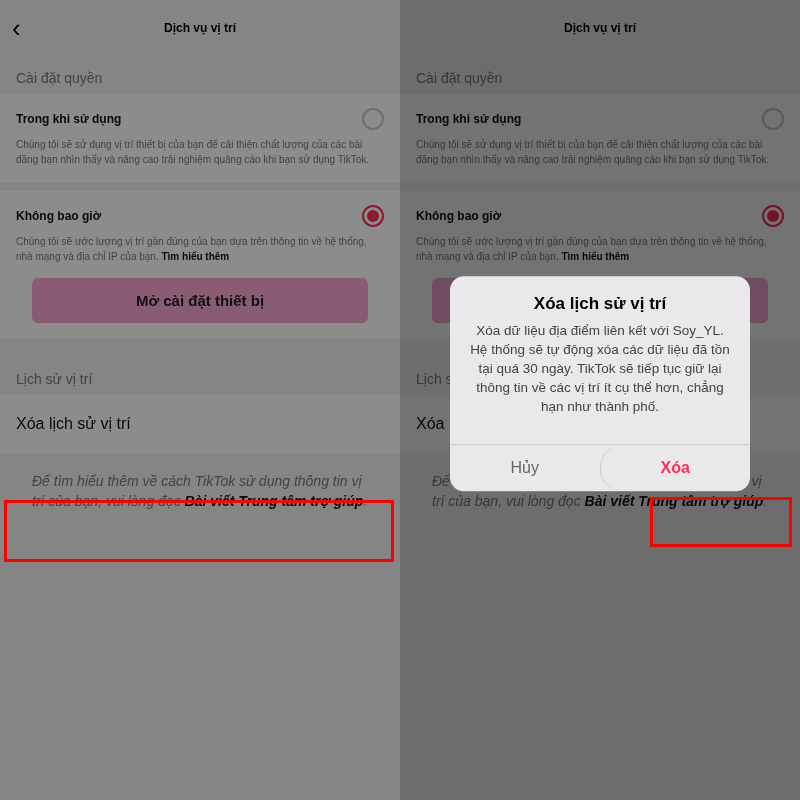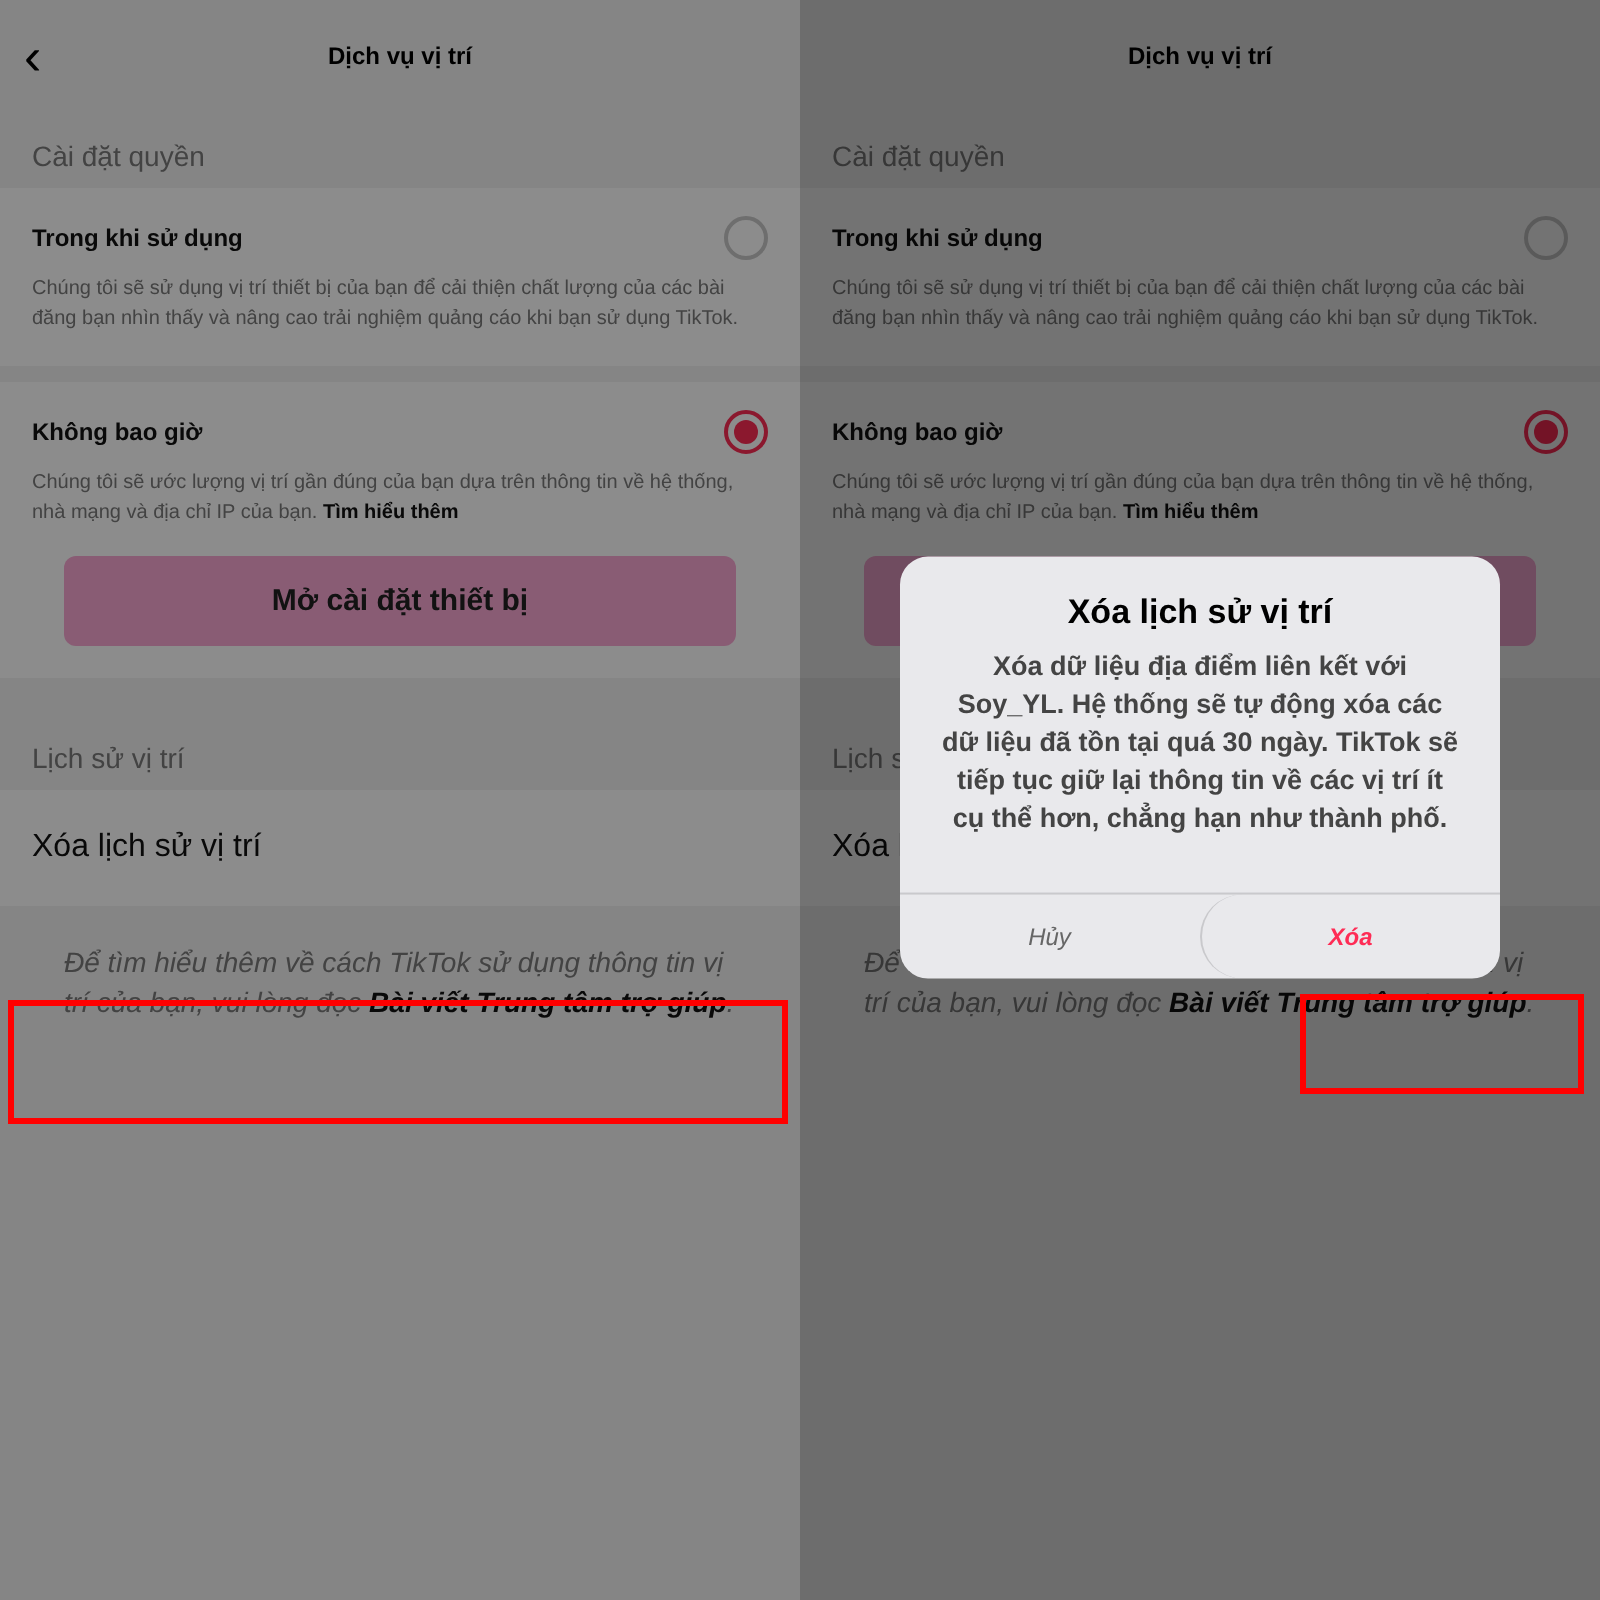--- a/index.html
+++ b/index.html
@@ -142,32 +142,30 @@
     padding: 18px 20px 8px;
     font-size: 17px;
     font-weight: 700;
     color: #000;
   }
   .modal-body {
     padding: 0 20px 28px;
     font-size: 13.5px;
     line-height: 1.4;
     color: #444;
-    font-weight: bold;
   }
   .modal-actions {
     display: flex;
     border-top: 1px solid #c9c9cc;
   }
   .modal-btn {
     flex: 1;
     padding: 14px 0;
-    font-size: 12px;
+    font-size: 16px;
     color: #666;
-    font-style: italic;
   }
   .modal-btn + .modal-btn { border-left: 1px solid #c9c9cc; }
   .modal-btn.destructive { color: #fe2c55; font-weight: 600; border-radius: 22px; }
 </style>
 </head>
 <body>
 
 <div class="screen dim">
   <div class="header">
     <span class="back">‹</span>

